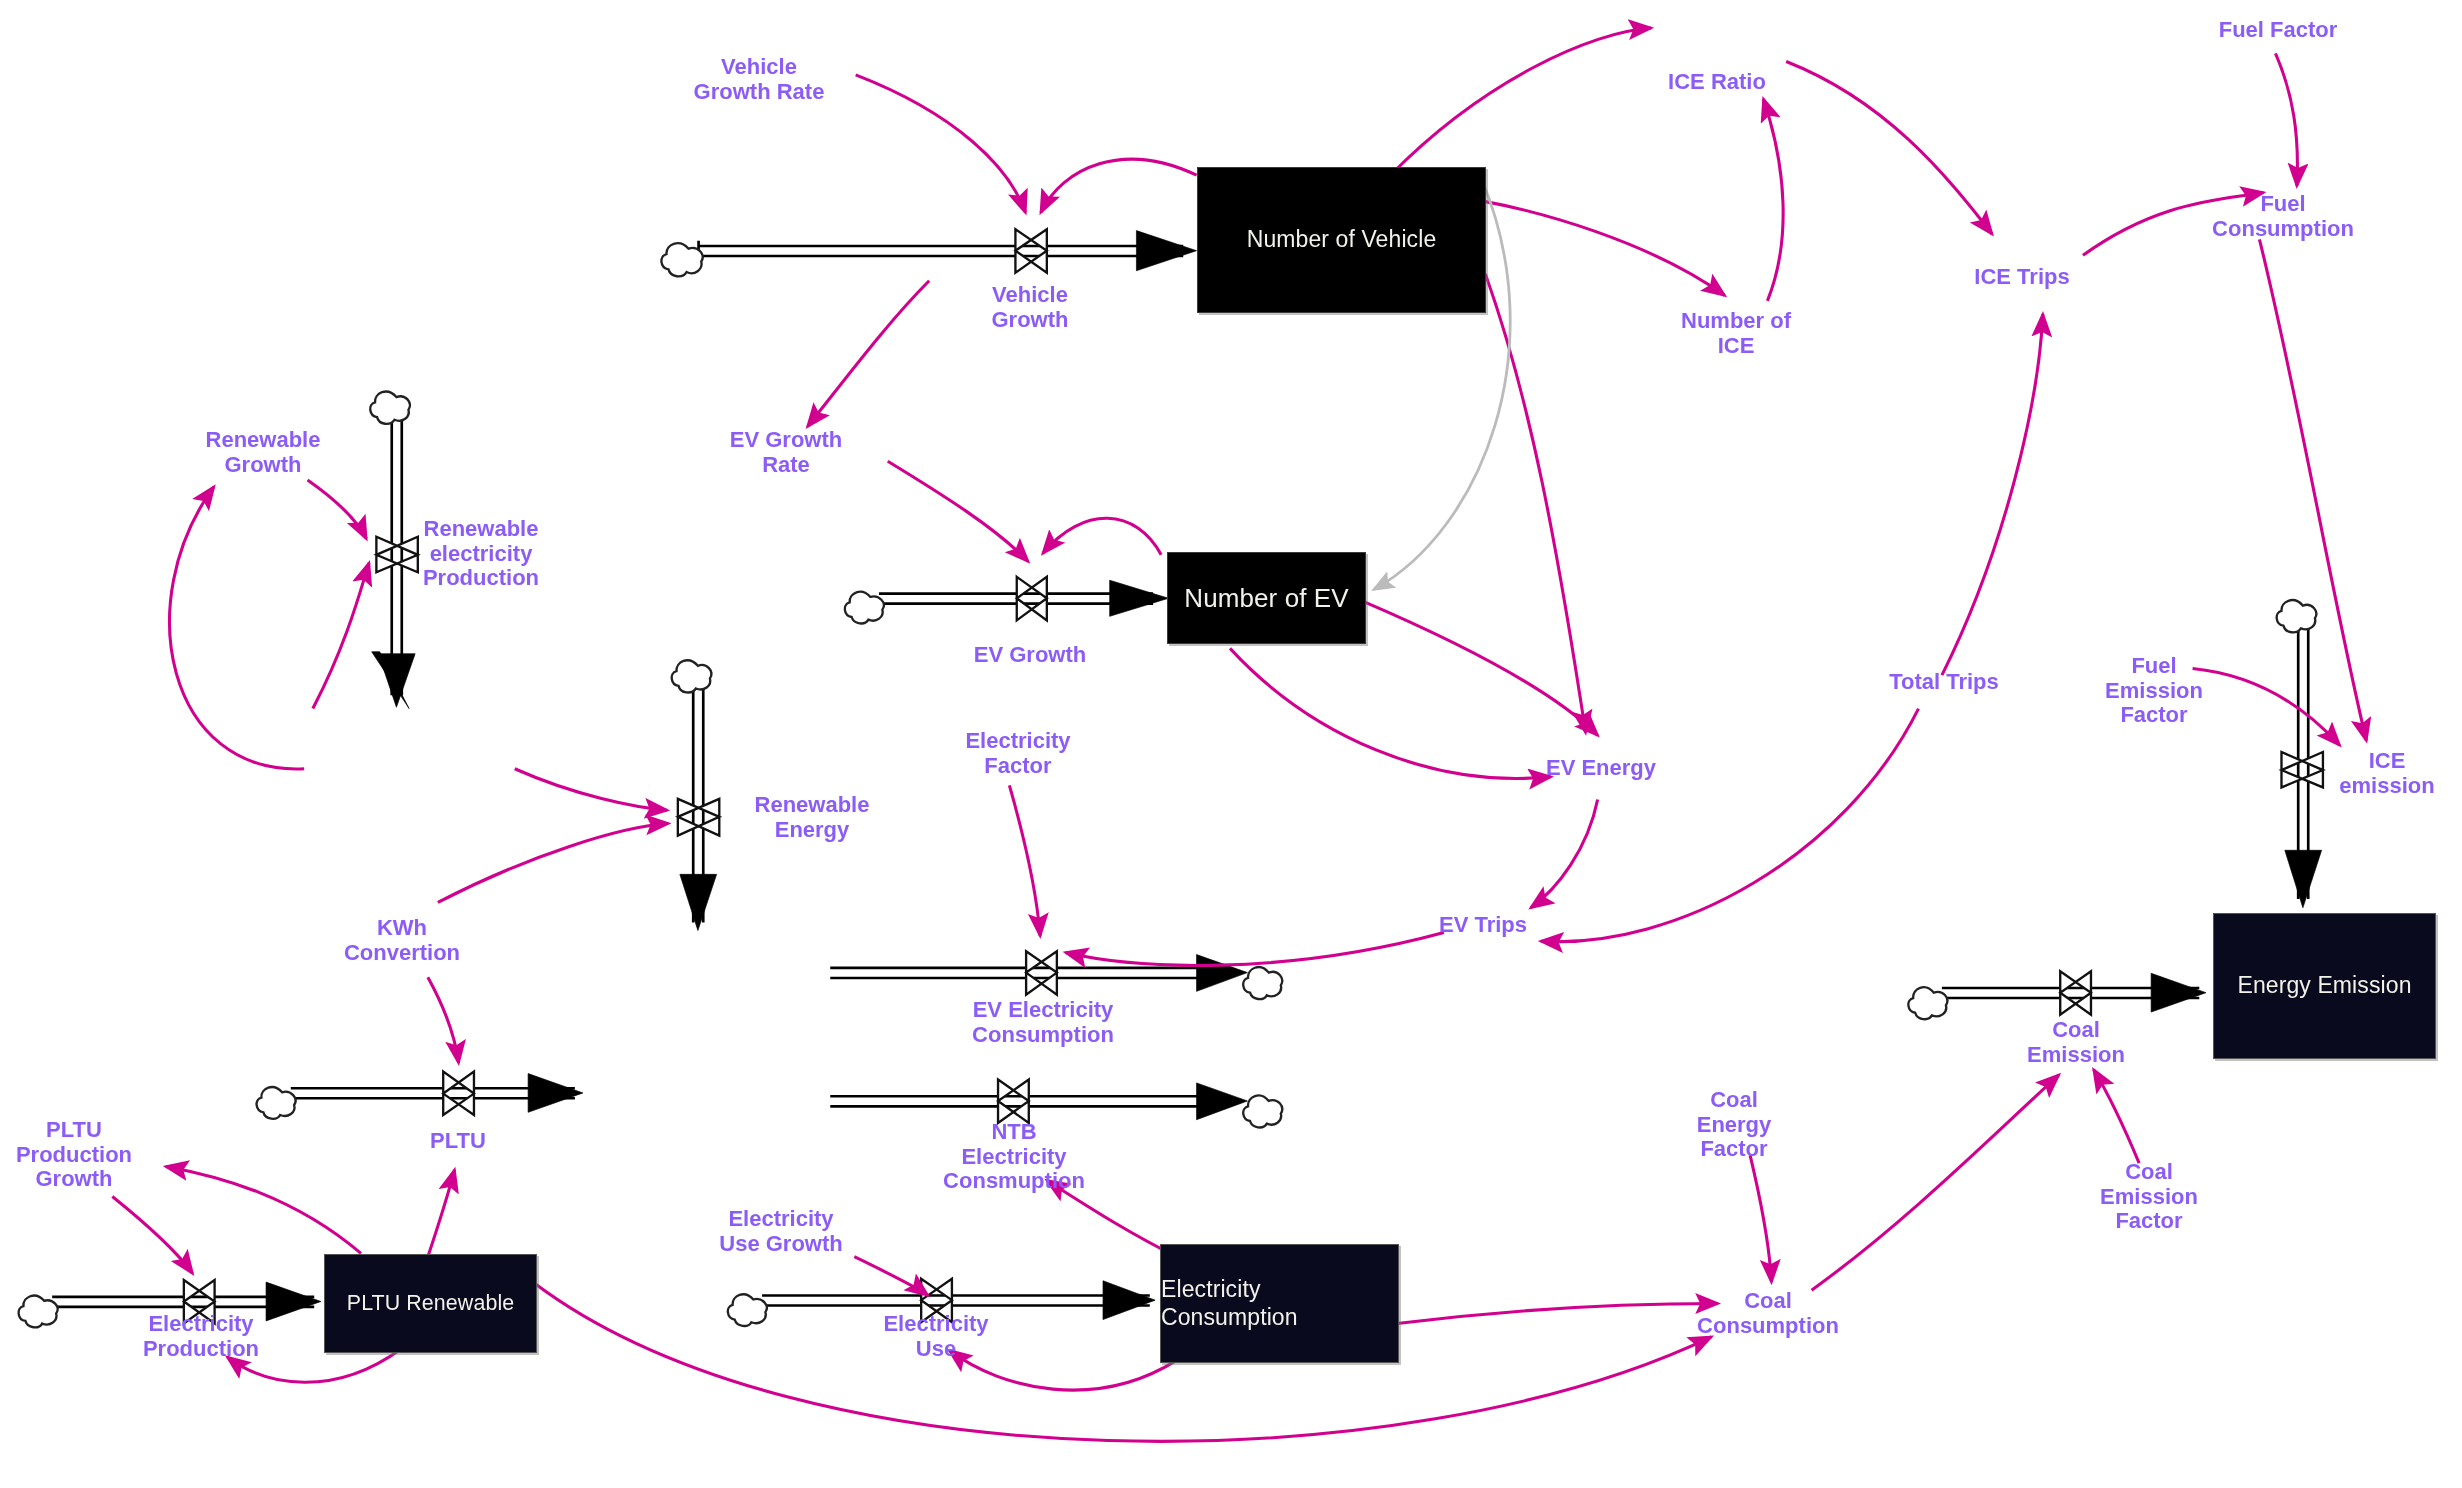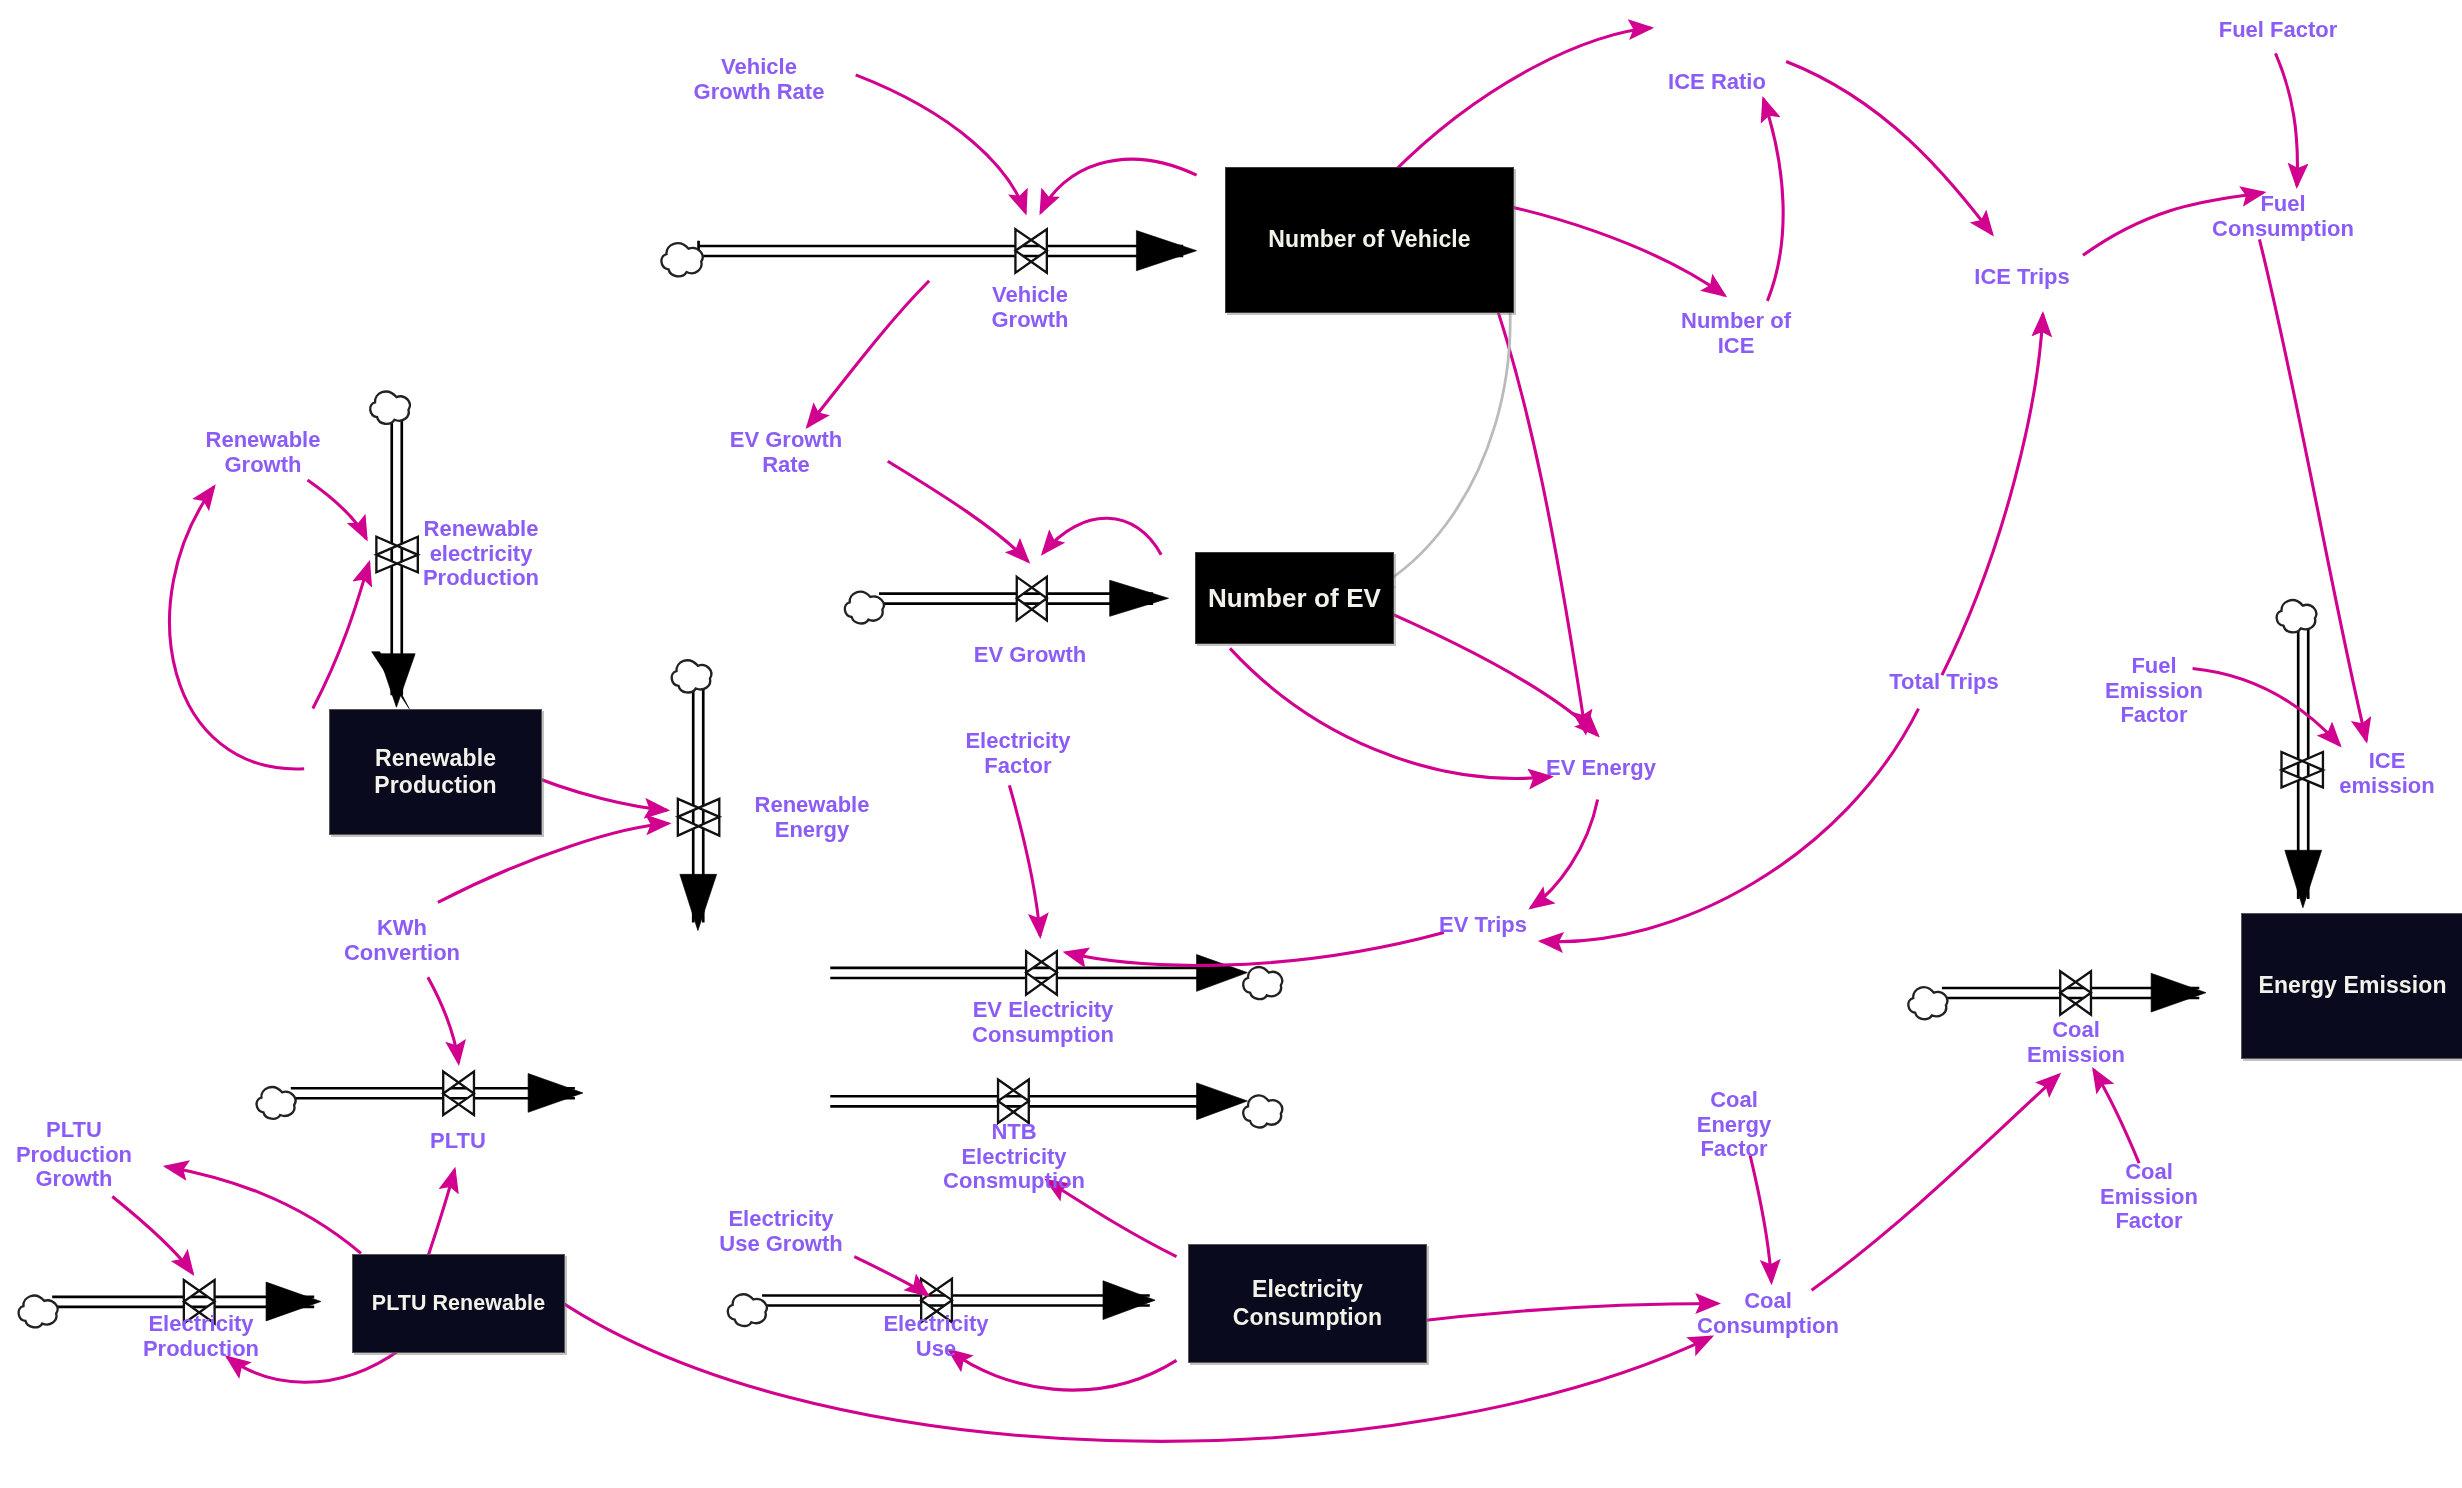--- a/index.html
+++ b/index.html
@@ -10,28 +10,26 @@
     font-family:"Liberation Sans", sans-serif;
     overflow:hidden;
   }
   svg#wires{position:absolute;left:0;top:0;width:2462px;height:1488px;pointer-events:none;}
   .stock{
     position:absolute;
     background:#0a0a1e;
     border:1.3px solid #555;
     box-shadow:2px 2px 0 rgba(120,120,120,.45);
     display:flex;align-items:center;justify-content:center;
-    text-align:center;
     color:#f2f2ea;
-    font-weight:bold;
+    font-weight:normal;
     font-size:23px;
     line-height:1.18;
     letter-spacing:0.1px;
     z-index:5;
-    margin-left:28px;
   }
   .stock.black{background:#000000;border-color:#3a3a3a;}
   .aux{
     position:absolute;
     color:#8b5cf6;
     font-weight:bold;
     font-size:22px;
     line-height:1.12;
     text-align:center;
     white-space:nowrap;
@@ -175,23 +173,20 @@
   </svg>
 
   <div class="stock black" style="left:1197px;top:167px;width:287px;height:144px;">
     <span>Number of Vehicle</span>
   </div>
 
   <div class="stock black" style="left:1167px;top:552px;width:197px;height:90px;font-size:26px;">
     <span>Number of EV</span>
   </div>
 
-  <div class="stock" style="left:301px;top:709px;width:211px;height:124px;">
-    <span style="white-space:pre-line">Renewable Production</span>
-  </div>
 
 
   <div class="stock" style="left:324px;top:1254px;width:211px;height:97px;font-size:21.4px;">
     <span>PLTU Renewable</span>
   </div>
 
   <div class="stock" style="left:1160px;top:1244px;width:237px;height:117px;">
     <span style="white-space:pre-line">Electricity Consumption</span>
   </div>
 

